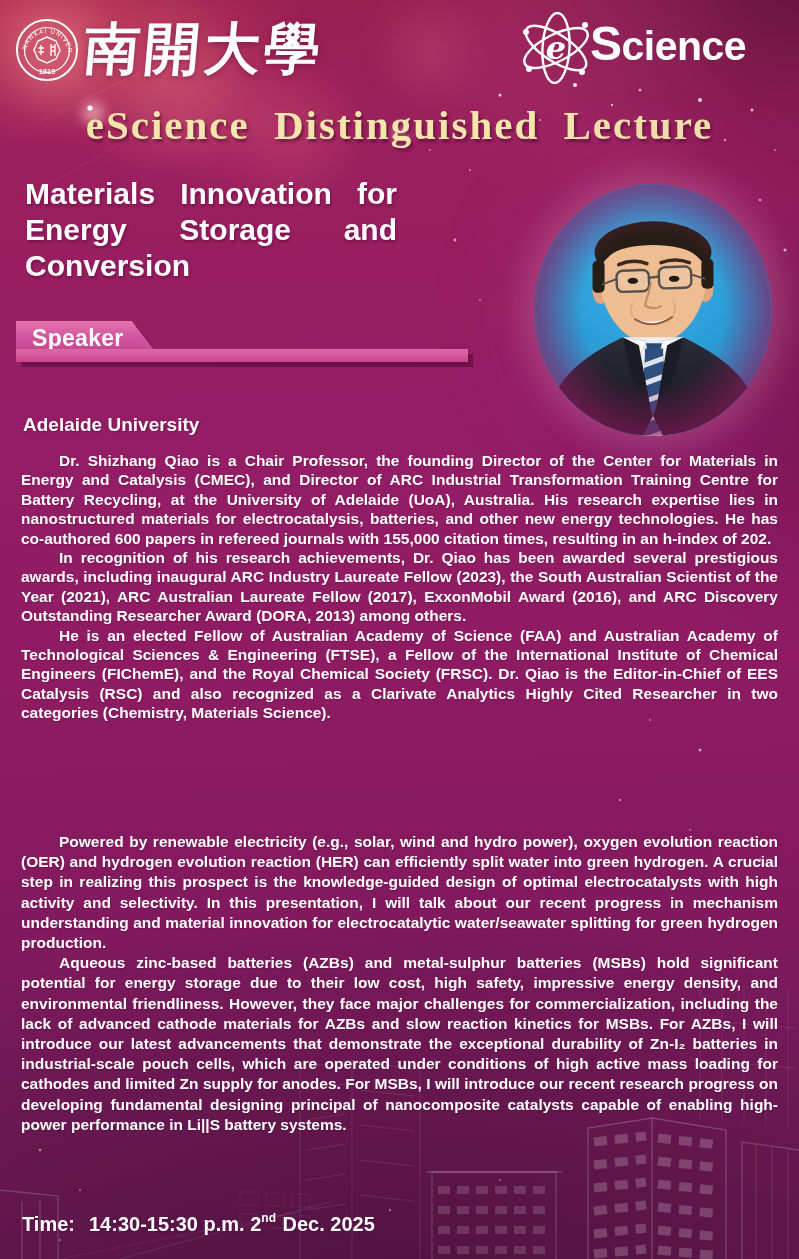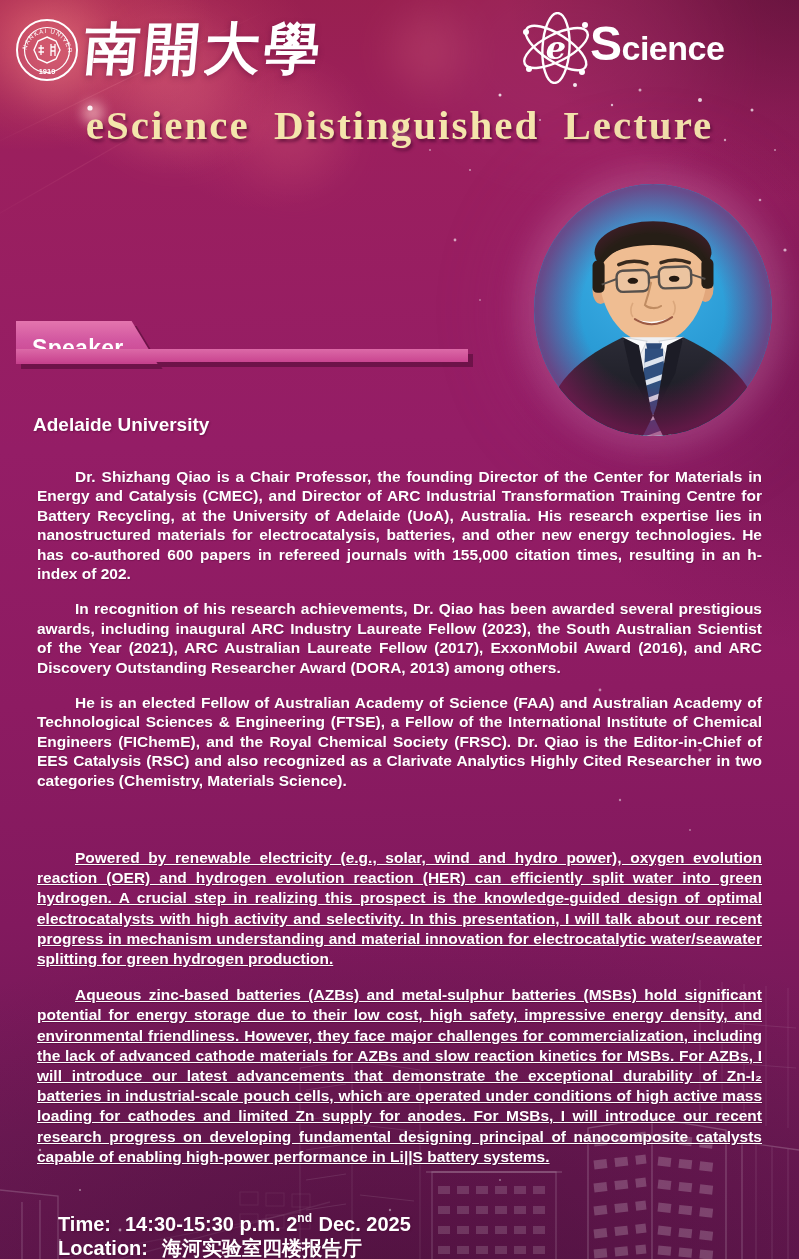--- a/index.html
+++ b/index.html
@@ -27,21 +27,21 @@
   .st2{left:-30px;top:230px;width:260px;transform:rotate(-30deg);opacity:.2;}
 
   
   .seal{position:absolute;left:15px;top:18px;}
   .calligraphy{position:absolute;left:84px;top:12px;width:240px;color:#fff;
     font-family:"DejaVu Serif","Liberation Serif",serif;font-size:56px;font-weight:bold;
     letter-spacing:4px;transform:skewX(-5deg);text-shadow:0 2px 6px rgba(80,0,50,.4);}
   .elogo{position:absolute;left:516px;top:10px;width:284px;height:76px;}
   .elogo .atom{position:absolute;left:0;top:2px;}
   .science-text{position:absolute;left:74px;top:8px;color:#fff;font-weight:bold;
-    font-size:34px;line-height:52px;letter-spacing:-.5px;}
+    font-size:41px;line-height:52px;letter-spacing:-.5px;}
   .science-text::first-letter{font-size:48px;}
   .banner-title{position:absolute;left:0;top:101px;width:100%;text-align:center;
     font-family:"Liberation Serif","DejaVu Serif",serif;font-weight:bold;font-size:41px;
     color:#f4e5ac;letter-spacing:2px;word-spacing:12px;text-shadow:2px 3px 3px rgba(60,0,40,.5);}
 
   
   .lecture-title{position:absolute;left:25px;top:176px;width:372px;color:#fff;font-weight:bold;
     font-size:30px;line-height:36px;text-shadow:1px 2px 3px rgba(70,0,45,.45);}
   .t-line{text-align:justify;text-align-last:justify;}
   .t-last{text-align:left;text-align-last:left;}
@@ -49,43 +49,43 @@
   
   .photo{position:absolute;left:534px;top:184px;width:238px;height:252px;border-radius:50%;
     background:radial-gradient(circle at 48% 34%, #3fb2e8 0%, #2b9cd6 45%, #1f88c2 100%);
     overflow:hidden;box-shadow:0 0 28px 14px rgba(240,205,230,.16), 0 0 70px 30px rgba(170,50,130,.22);}
   .photo-fade{position:absolute;inset:0;border-radius:50%;
     background:radial-gradient(50% 50% at 50% 50%, transparent 60%, rgba(140,26,94,.62) 97%);pointer-events:none;}
 
   
   .ribbon{position:absolute;left:16px;filter:drop-shadow(5px 5px 0 rgba(70,8,45,.5));}
   .ribbon .tab{position:relative;display:inline-block;height:31px;line-height:30px;
-    padding:12px 34px 0 16px;color:#fff;font-weight:bold;font-size:23px;letter-spacing:.3px;
+    padding:2px 34px 0 16px;color:#fff;font-weight:bold;font-size:23px;letter-spacing:.3px;
     background:linear-gradient(180deg,#e475ae 0%,#d257a0 45%,#c6418c 100%);
     clip-path:polygon(0 0, calc(100% - 26px) 0, 100% 100%, 0 100%);}
   .ribbon .strip{position:absolute;left:0;top:28px;width:452px;height:13px;
     background:linear-gradient(180deg,#dc69a7,#c94590);}
   .rb-speaker{top:321px;} .rb-abstract{top:779px;} .rb-event{top:1165px;}
 
   .speaker-name{position:absolute;left:22px;top:368px;color:#fff;font-weight:bold;font-size:37px;
     letter-spacing:-.3px;text-shadow:1px 2px 3px rgba(70,0,45,.45);}
   .speaker-affil{position:absolute;left:23px;top:414px;color:#fff;font-weight:bold;font-size:19px;
-    text-shadow:1px 1px 2px rgba(70,0,45,.45);margin-left:10px;}
+    text-shadow:1px 1px 2px rgba(70,0,45,.45);}
 
   .bodytext{position:absolute;left:21px;width:757px;color:#fff;font-weight:bold;
     text-shadow:.5px 1px 1px rgba(70,0,45,.35);}
   .bio{top:451px;font-size:15.5px;line-height:19.4px;}
-  .abs{top:832px;font-size:15.5px;line-height:20.2px;text-decoration:underline;}
-  .bodytext p{margin:16px;text-align:justify;text-indent:38px;}
+  .abs{top:832px;font-size:15.5px;line-height:20.2px;}
+  .bodytext p{margin:0;text-align:justify;text-indent:38px;}
 
   .event-block{position:absolute;left:22px;top:1207px;color:#fff;font-weight:bold;font-size:20px;
     line-height:24px;text-shadow:1px 1px 2px rgba(70,0,45,.45);}
   .event-block .lbl{margin-right:14px;}
   .event-block sup{font-size:12px;position:relative;top:-1px;margin-right:1px;}
-  .ev-row{white-space:nowrap;margin-left:36px;}
+  .ev-row{white-space:nowrap;}
 
   .skyline,.sparkles{position:absolute;pointer-events:none;}
   .skyline{left:0;top:950px;}
   .sparkles{left:0;top:0;}
 </style>
 </head>
 <body>
 
 <div class="poster">
 
@@ -223,20 +223,25 @@
         <circle cx="13" cy="57" r="3"></circle>
           <circle cx="66" cy="60" r="3"></circle>
       </g>
       <text x="40" y="47" text-anchor="middle" font-family="DejaVu Serif, Liberation Serif, serif" font-style="italic" font-weight="bold" font-size="32" fill="#fff">e</text>
     </svg>
     <div class="science-text">Science</div>
   </div>
 
   <div class="banner-title">eScience Distinguished Lecture</div>
 
+  <div class="lecture-title">
+    <div class="t-line">Materials Innovation for</div>
+    <div class="t-line">Energy Storage and</div>
+    <div class="t-line t-last">Conversion</div>
+  </div>
 
   <div class="photo">
     <svg width="238" height="252" viewBox="0 0 236 250">
       <defs>
         <clipPath id="tieClip">
             <polygon points="110,163 128,163 133,250 106,250"></polygon>
           </clipPath>
         <linearGradient id="suitG" x1="0" y1="0" x2="0" y2="1">
           <stop offset="0" stop-color="#2b2b36"></stop>
             <stop offset="1" stop-color="#15151c"></stop>
@@ -301,18 +306,15 @@
 
   <div class="bodytext abs">
     <p>Powered by renewable electricity (e.g., solar, wind and hydro power), oxygen evolution reaction (OER) and hydrogen evolution reaction (HER) can efficiently split water into green hydrogen. A crucial step in realizing this prospect is the knowledge-guided design of optimal electrocatalysts with high activity and selectivity. In this presentation, I will talk about our recent progress in mechanism understanding and material innovation for electrocatalytic water/seawater splitting for green hydrogen production.</p>
     <p>Aqueous zinc-based batteries (AZBs) and metal-sulphur batteries (MSBs) hold significant potential for energy storage due to their low cost, high safety, impressive energy density, and environmental friendliness. However, they face major challenges for commercialization, including the lack of advanced cathode materials for AZBs and slow reaction kinetics for MSBs. For AZBs, I will introduce our latest advancements that demonstrate the exceptional durability of Zn-I₂ batteries in industrial-scale pouch cells, which are operated under conditions of high active mass loading for cathodes and limited Zn supply for anodes. For MSBs, I will introduce our recent research progress on developing fundamental designing principal of nanocomposite catalysts capable of enabling high-power performance in Li||S battery systems.</p>
   </div>
 
   <div class="event-block">
     <div class="ev-row">
       <span class="lbl">Time:</span><span>14:30-15:30 p.m. 2</span><sup>nd</sup><span> Dec. 2025</span>
     </div>
-    <div class="ev-row">
-      <span class="lbl">Location:</span><span>海河实验室四楼报告厅</span>
-    </div>
   </div>
 
 </div>
 
 </body></html>

